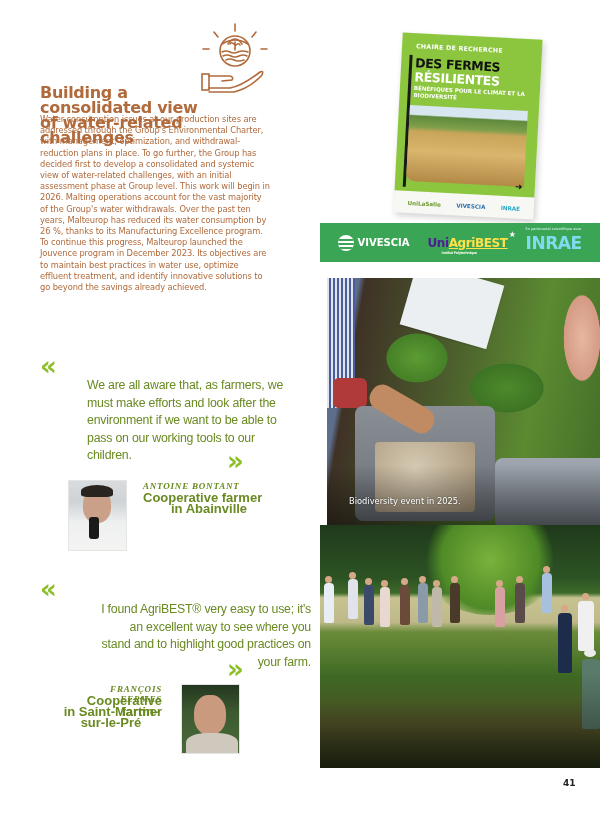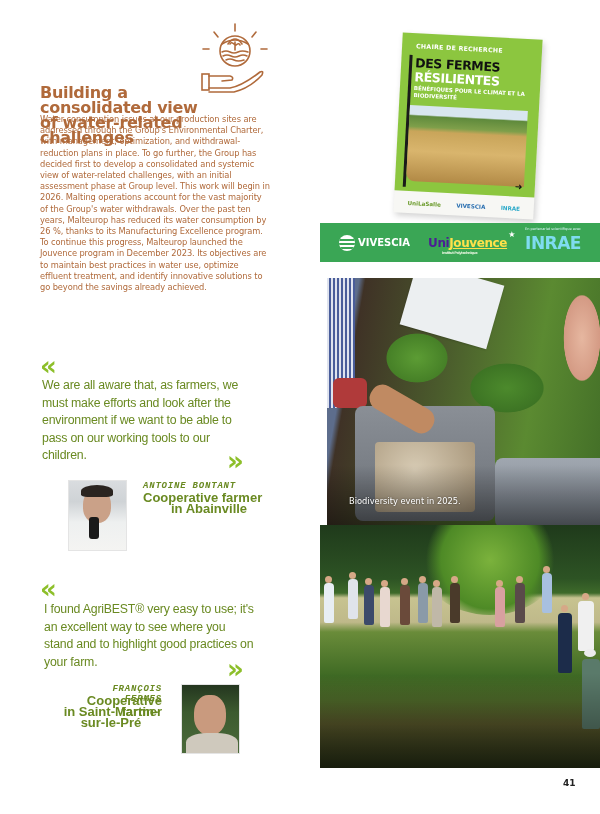--- a/index.html
+++ b/index.html
@@ -21,26 +21,26 @@
     color: #b06a3b; font-size: 8.3px; line-height: 11.2px;
     font-family: "DejaVu Sans", sans-serif; letter-spacing: -0.1px;
   }
 
   .quote-open, .quote-close {
     color: #8dbf2a; font-weight: bold; font-size: 26px; line-height: 20px;
     font-family: "DejaVu Sans", sans-serif; letter-spacing: -6px;
   }
   .quote-text {
     color: #6a8a22; font-size: 12.3px; line-height: 17.5px;
-    font-family: "Liberation Sans", sans-serif; letter-spacing: -0.2px;
+    font-family: "Liberation Sans", sans-serif; letter-spacing: -0.2px; margin-left: 45px;
   }
 
   .person-name {
     color: #6a8a22; font-weight: bold; font-style: italic; font-size: 9px;
-    letter-spacing: 0.8px; font-family: Liberation Mono, monospace;
+    letter-spacing: 0.8px; font-family: Liberation Serif, serif;
   }
   .person-role {
     color: #6a8a22; font-size: 13px; line-height: 10.5px;
     font-family: "Liberation Sans", sans-serif; font-weight: bold;
   }
 
   .portrait {
     border: 1px solid #e4e4e4; overflow: hidden;
   }
 
@@ -158,21 +158,21 @@
 <div class="abs portrait" style="left:68px; top:480px; width:59px; height:71px; background: linear-gradient(180deg,#d9dcdf 0%,#cfd3d6 30%,#eef0f0 60%,#f4f4f2 100%);">
   <div style="position:absolute; left:14px; top:8px; width:28px; height:34px; border-radius:45%; background:#caa188;"></div>
   <div style="position:absolute; left:12px; top:4px; width:32px; height:12px; border-radius:50% 50% 20% 20%; background:#2a2420;"></div>
   <div style="position:absolute; left:20px; top:36px; width:10px; height:22px; background:#1a1a1a; border-radius:3px;"></div>
 </div>
 <div class="abs person-name" style="left:143px; top:481px;">ANTOINE BONTANT</div>
 <div class="abs person-role" style="left:143px; top:493px;">Cooperative farmer</div>
 <div class="abs person-role" style="left:143px; top:504px;margin-left:28px;">in Abainville</div>
 
 <div class="abs quote-open" style="left:40px; top:579px;">«</div>
-<div class="abs quote-text" style="left:44px; top:601px; width:210px;">I found AgriBEST® very easy to use; it's an excellent way to see where you stand and to highlight good practices on your farm.</div>
+<div class="abs quote-text" style="left:56px; top:601px; width:210px;text-align:right;">I found AgriBEST® very easy to use; it's an excellent way to see where you stand and to highlight good practices on your farm.</div>
 <div class="abs quote-close" style="left:227px; top:659px;">»</div>
 
 <div class="abs person-name" style="left:84px; top:684px; width:78px; text-align:right;">FRANÇOIS FERMES</div>
 <div class="abs person-role" style="left:60px; top:696px; width:102px; text-align:right;">Cooperative farmer</div>
 <div class="abs person-role" style="left:60px; top:707px; width:102px; text-align:center;">in Saint-Martin-sur-le-Pré</div>
 
 <div class="abs portrait" style="left:181px; top:684px; width:59px; height:70px; background: linear-gradient(180deg,#24361f 0%,#3c5a2f 40%,#4b6a3a 100%);">
   <div style="position:absolute; left:12px; top:10px; width:32px; height:40px; border-radius:45%; background:#c99a7e;"></div>
   <div style="position:absolute; left:4px; top:48px; width:52px; height:24px; border-radius:40% 40% 0 0; background:#cfc9bd;"></div>
 </div>
@@ -197,21 +197,21 @@
 <div class="abs partner-band">
   <div class="p-vivescia">
     <div class="p-vivescia-mark">
       <i style="top:4px"></i>
         <i style="top:8px"></i>
         <i style="top:12px"></i>
     </div>
     <span>VIVESCIA</span>
   </div>
   <div class="p-lasalle">
-    <span class="uni">Uni</span><span class="ls">Jouvence</span>
+    <span class="uni">Uni</span><span class="ls">AgriBEST</span>
     <span class="star">★</span>
     <span class="tag">Institut Polytechnique</span>
   </div>
   <div class="p-inrae">
     <span class="tag">En partenariat scientifique avec</span>
     <span>INRAE</span>
   </div>
 </div>
 
 <div class="abs photo1">

